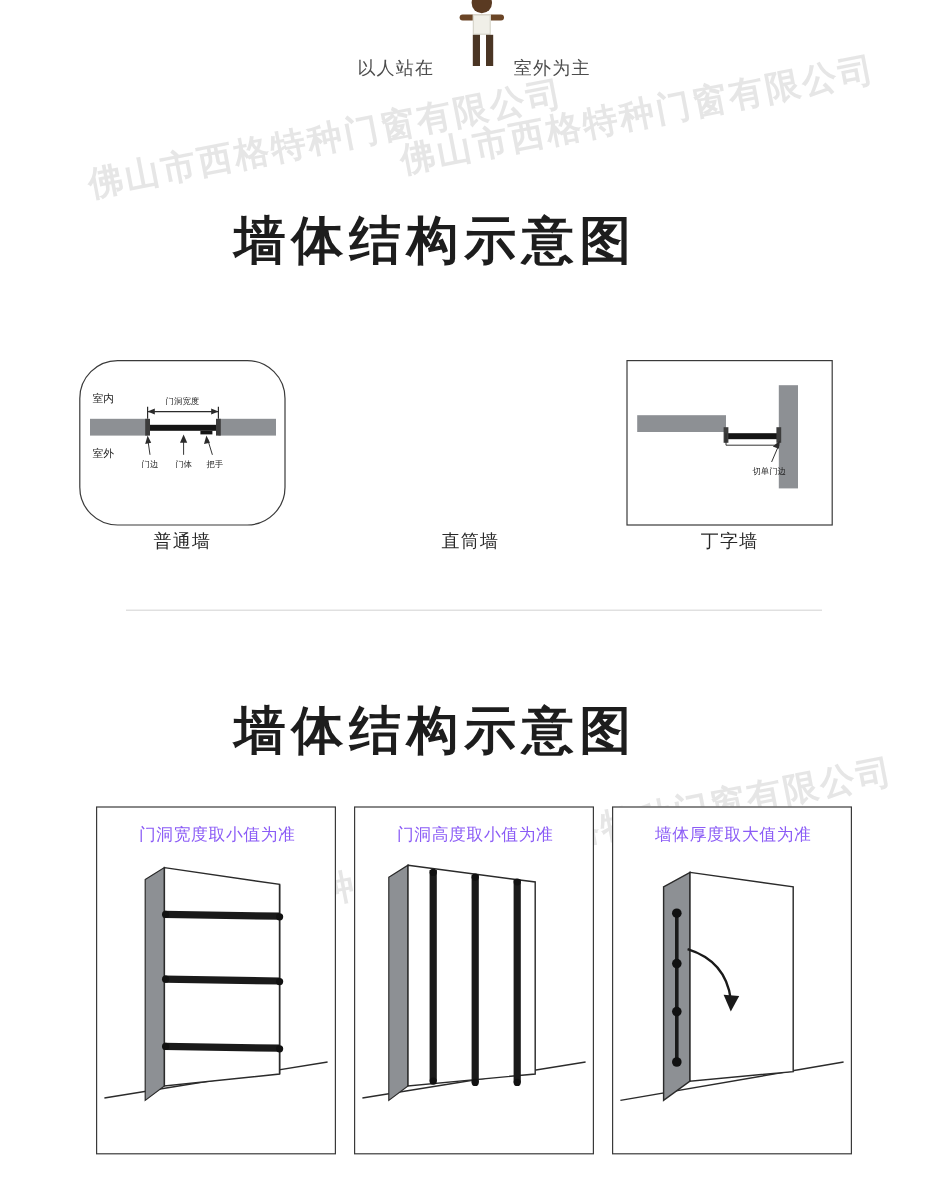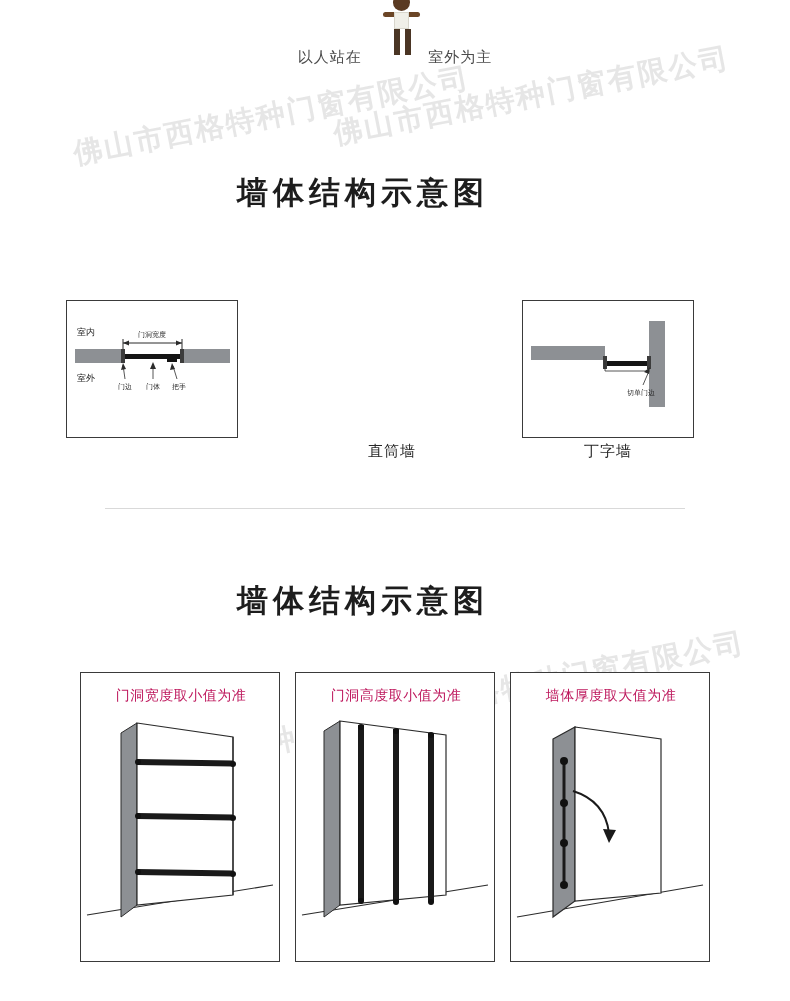--- a/index.html
+++ b/index.html
@@ -96,21 +96,21 @@
     letter-spacing: 1px;
   }
   .person-caption .seg { display: inline-block; }
   .person-caption .gap { display: inline-block; width: 56px; }
 
   
   .section-title {
     position: absolute;
     width: 726px;
     text-align: center;
-    font-size: 31px;
+    font-size: 43px;
     font-weight: bold;
     letter-spacing: 5px;
     color: #1d1d1d;
     z-index: 6;
   }
   .title-1 { top: 172px; }
   .title-2 { top: 580px; }
 
   
   .divider {
@@ -133,21 +133,21 @@
     z-index: 6;
   }
   .wall-card {
     position: absolute;
     width: 172px;
     height: 138px;
     border: 1px solid #3a3a3a;
     background: #ffffff;
     box-sizing: border-box;
   }
-  .wall-card.c1 { left: 66px; }
+  .wall-card.c1 { left: 66px; border-radius: 32px; }
   .wall-card.c2 { left: 306px; }
   .wall-card.c3 { left: 522px; }
   .wall-label {
     position: absolute;
     top: 142px;
     width: 172px;
     text-align: center;
     font-size: 15px;
     color: #272727;
     letter-spacing: 1px;
@@ -178,21 +178,21 @@
   .door-card.d1 { left: 80px; }
   .door-card.d2 { left: 295px; text-decoration: underline; }
   .door-card.d3 { left: 510px; }
   .door-caption {
     position: absolute;
     top: 14px;
     left: 0;
     width: 200px;
     text-align: center;
     font-size: 14px;
-    color: #be185d;
+    color: #8b5cf6;
     letter-spacing: 0.5px;
   }
   .door-card svg { display: block; }
 </style>
 </head>
 <body>
 
 <div class="watermark">
   <div class="wm-text wm-1">佛山市西格特种门窗有限公司</div>
   <div class="wm-text wm-2">佛山市西格特种门窗有限公司</div>
@@ -264,20 +264,21 @@
       <rect x="80" y="55" width="4" height="13" fill="#3c3c3c"></rect>
       <rect x="124" y="55" width="4" height="13" fill="#3c3c3c"></rect>
       <line x1="82" y1="60" x2="82" y2="70" stroke="#2b2b2b" stroke-width="0.8"></line>
       <line x1="82" y1="70" x2="126" y2="70" stroke="#2b2b2b" stroke-width="0.8"></line>
       <line x1="120" y1="84" x2="126" y2="70" stroke="#2b2b2b" stroke-width="0.8"></line>
       <polygon points="127,66 121,71 126,73" fill="#2b2b2b"></polygon>
       <text x="118" y="94" font-size="7" text-anchor="middle" fill="#1f1f1f" font-family="Liberation Sans, sans-serif">切单门边</text>
     </svg>
   </div>
 
+  <div class="wall-label c1">普通墙</div>
   <div class="wall-label c2">直筒墙</div>
   <div class="wall-label c3">丁字墙</div>
 </div>
 
 <div class="divider"></div>
 
 <div class="section-title title-2">墙体结构示意图</div>
 
 <div class="door-row">
 

